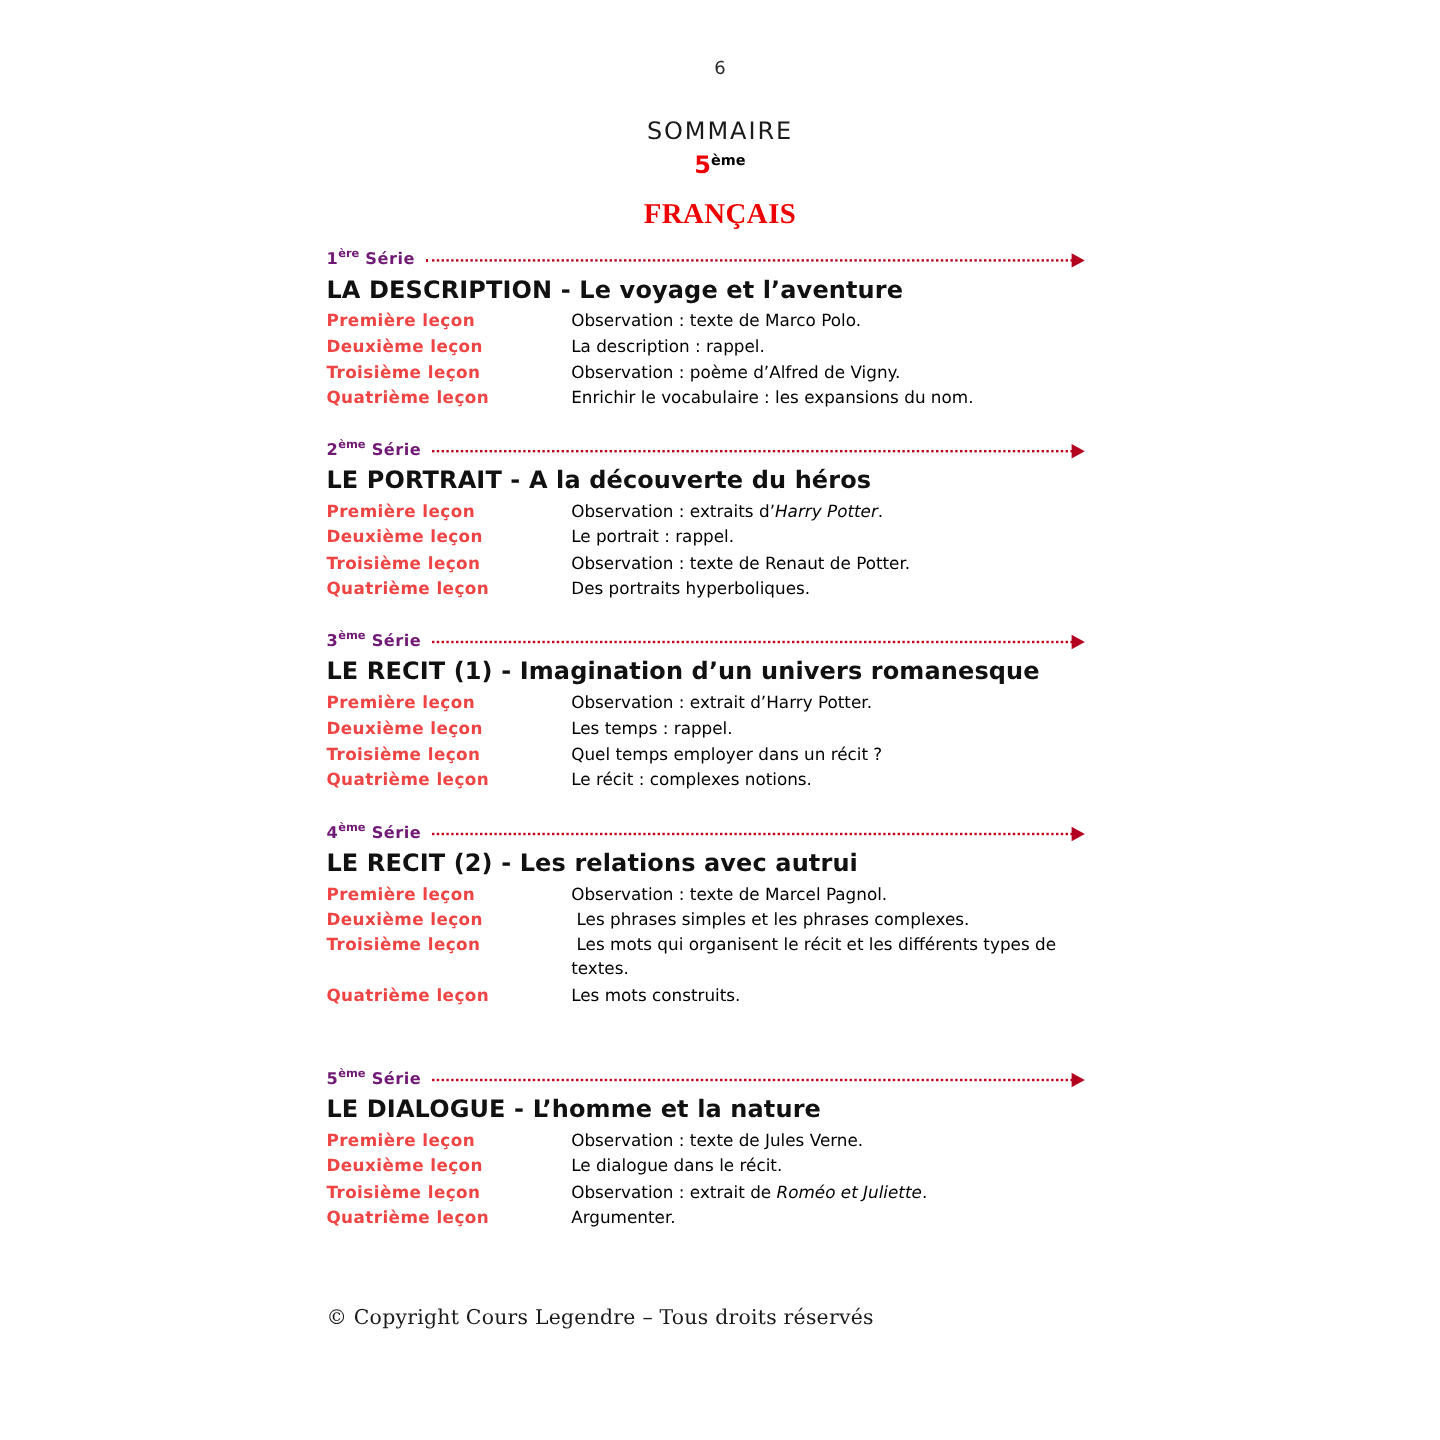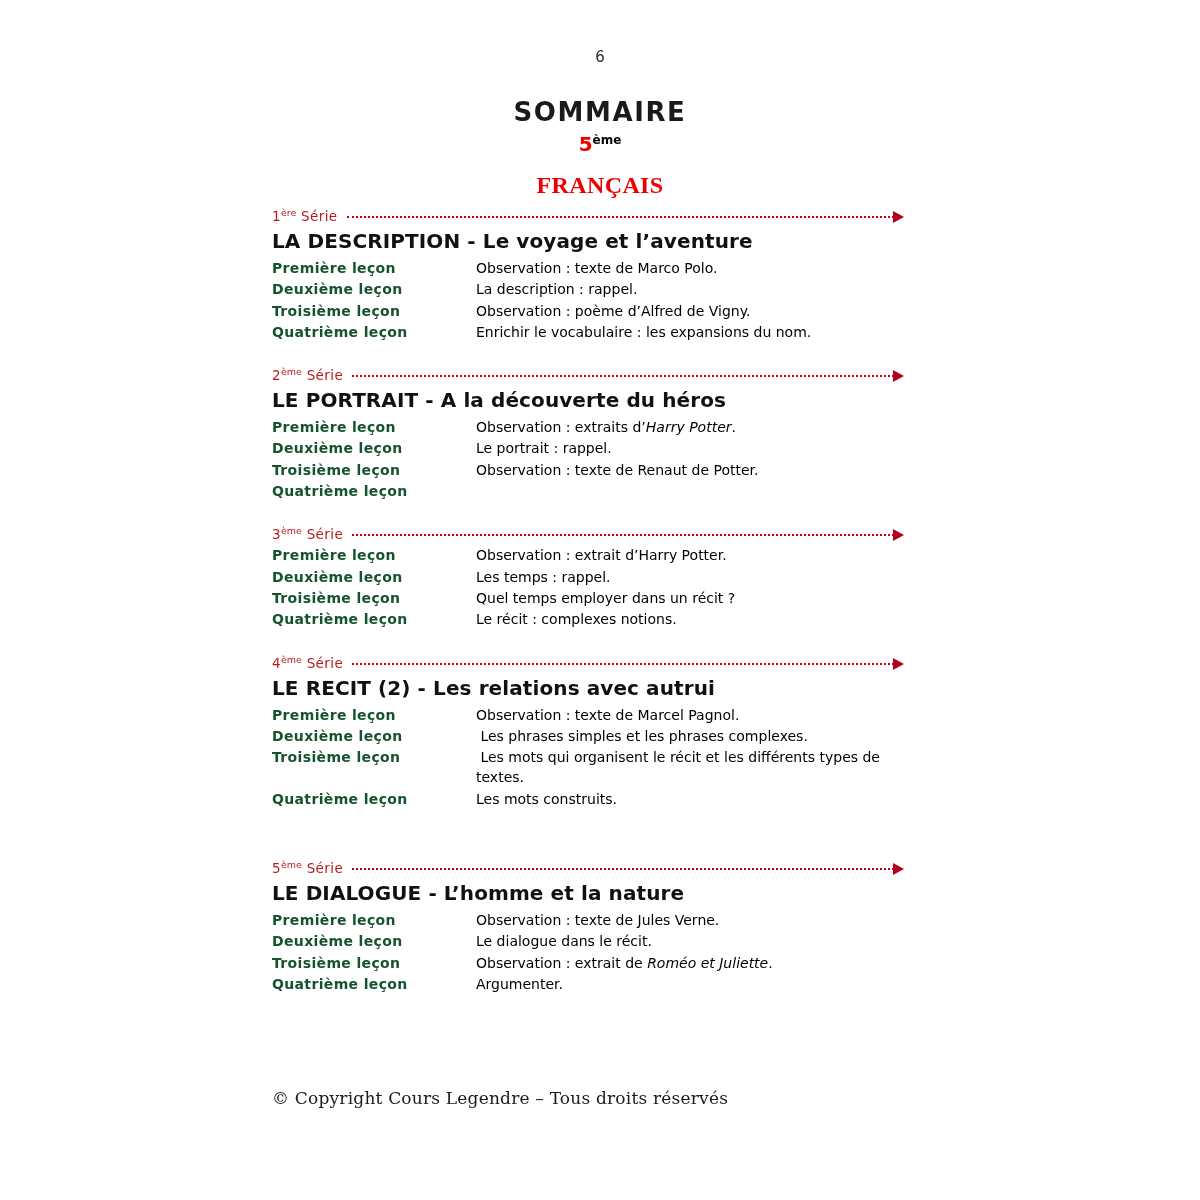--- a/index.html
+++ b/index.html
@@ -38,22 +38,22 @@
 
   
   .title-block {
     position: absolute;
     top: 98px;
     left: 0;
     width: 1200px;
     text-align: center;
   }
   .title-main {
-    font-size: 26px;
-    font-weight: bold;
+    font-size: 20px;
+    font-weight: normal;
     letter-spacing: 1.6px;
     color: #1a1a1a;
     line-height: 1.12;
   }
   .title-level {
     margin-top: 6px;
     font-size: 17px;
     font-weight: bold;
     line-height: 1.1;
     color: #000000;
@@ -93,23 +93,23 @@
   }
 
   
   .serie-head {
     display: flex;
     align-items: center;
     height: 20px;
     margin-bottom: 1px;
   }
   .serie-label {
-    color: #b91c1c;
+    color: #701a75;
     font-size: 13.5px;
-    font-weight: normal;
+    font-weight: bold;
     white-space: nowrap;
     letter-spacing: .4px;
     flex: 0 0 auto;
   }
   .serie-label .ord {
     font-size: 9.5px;
     vertical-align: super;
     line-height: 0;
     letter-spacing: 0;
   }
@@ -143,21 +143,21 @@
   }
 
   .lesson-row {
     display: flex;
     align-items: flex-start;
     line-height: 1.45;
     margin-bottom: 1px;
   }
   .lesson-name {
     flex: 0 0 204px;
-    color: #14532d;
+    color: #ef4444;
     font-size: 14px;
     font-weight: bold;
     letter-spacing: .35px;
     white-space: nowrap;
   }
   .lesson-desc {
     flex: 1 1 auto;
     font-size: 14px;
     color: #000000;
     white-space: pre-wrap;
@@ -237,29 +237,31 @@
         <div class="lesson-row">
           <div class="lesson-name">Deuxième leçon</div>
           <div class="lesson-desc">Le portrait : rappel.</div>
         </div>
         <div class="lesson-row">
           <div class="lesson-name">Troisième leçon</div>
           <div class="lesson-desc">Observation : texte de Renaut de Potter.</div>
         </div>
         <div class="lesson-row">
           <div class="lesson-name">Quatrième leçon</div>
+          <div class="lesson-desc">Des portraits hyperboliques.</div>
         </div>
       </div>
       <div class="gap-after-serie"></div>
       <div class="serie-block">
         <div class="serie-head">
           <div class="serie-label"><span>3</span><span class="ord">ème</span><span> Série</span></div>
           <div class="serie-rule"></div>
           <div class="serie-arrow"></div>
         </div>
+        <div class="serie-title">LE RECIT (1) - Imagination d’un univers romanesque</div>
         <div class="lesson-row">
           <div class="lesson-name">Première leçon</div>
           <div class="lesson-desc">Observation : extrait d’Harry Potter.</div>
         </div>
         <div class="lesson-row">
           <div class="lesson-name">Deuxième leçon</div>
           <div class="lesson-desc">Les temps : rappel.</div>
         </div>
         <div class="lesson-row">
           <div class="lesson-name">Troisième leçon</div>

